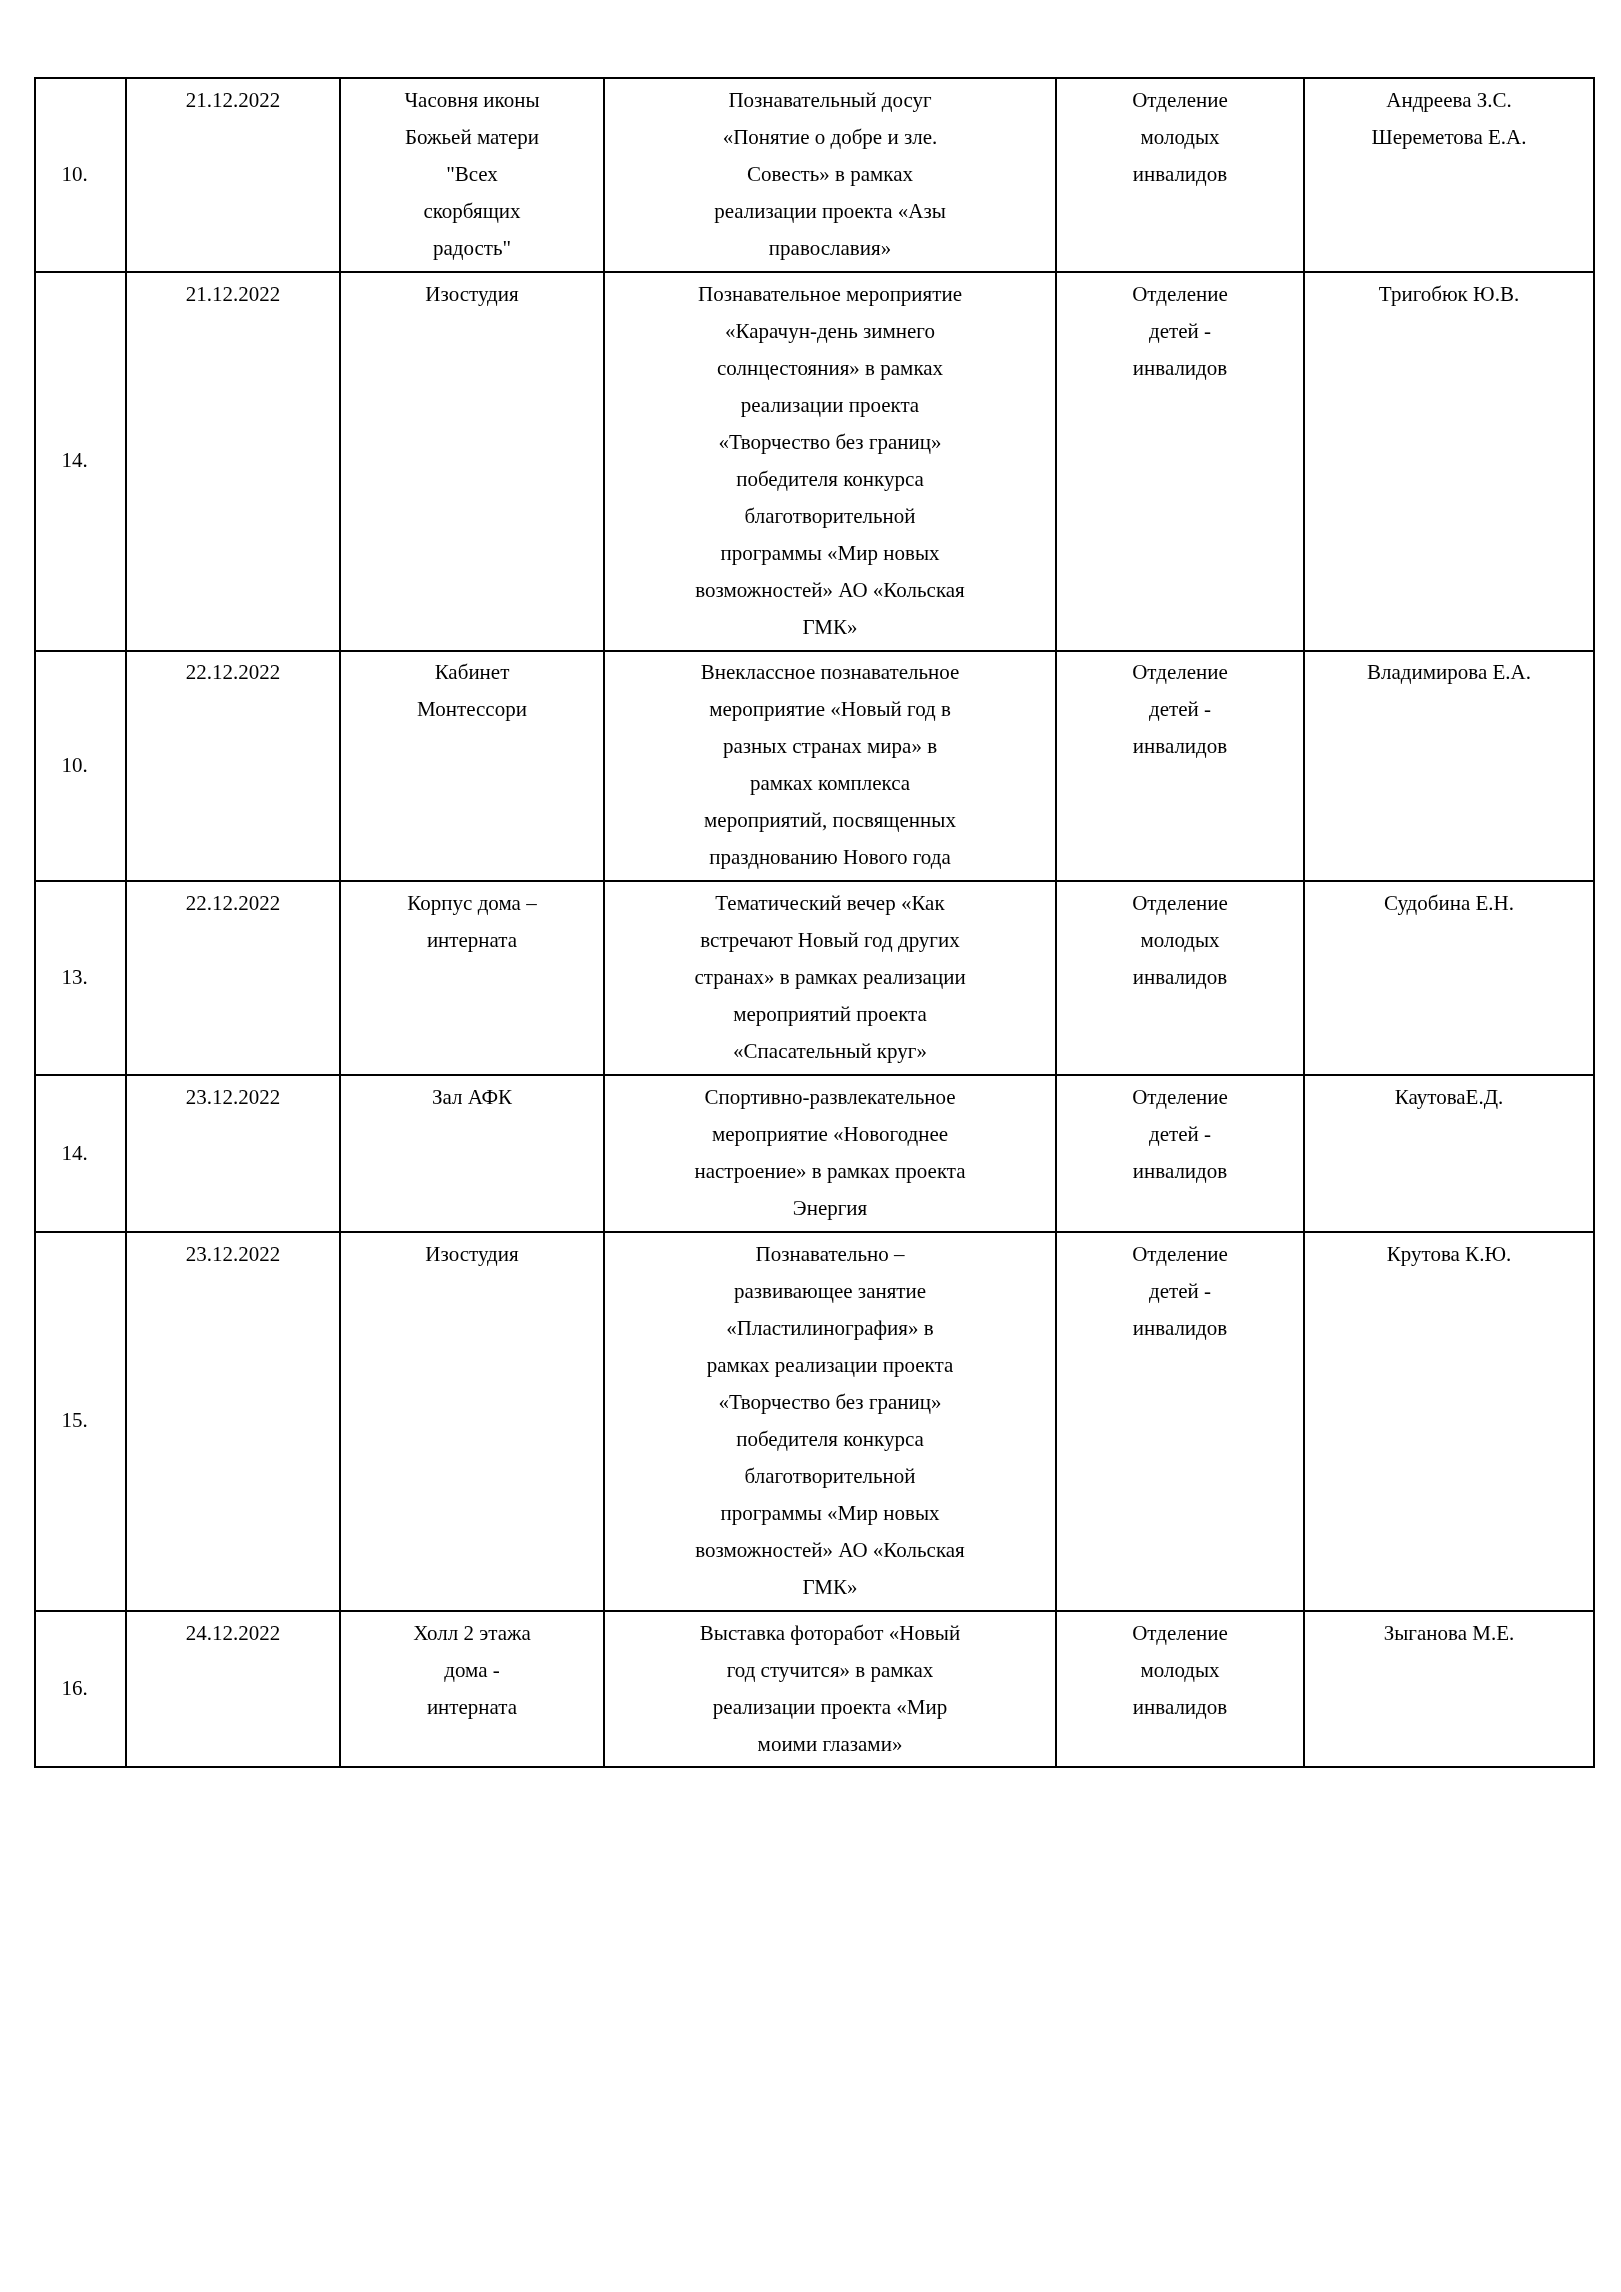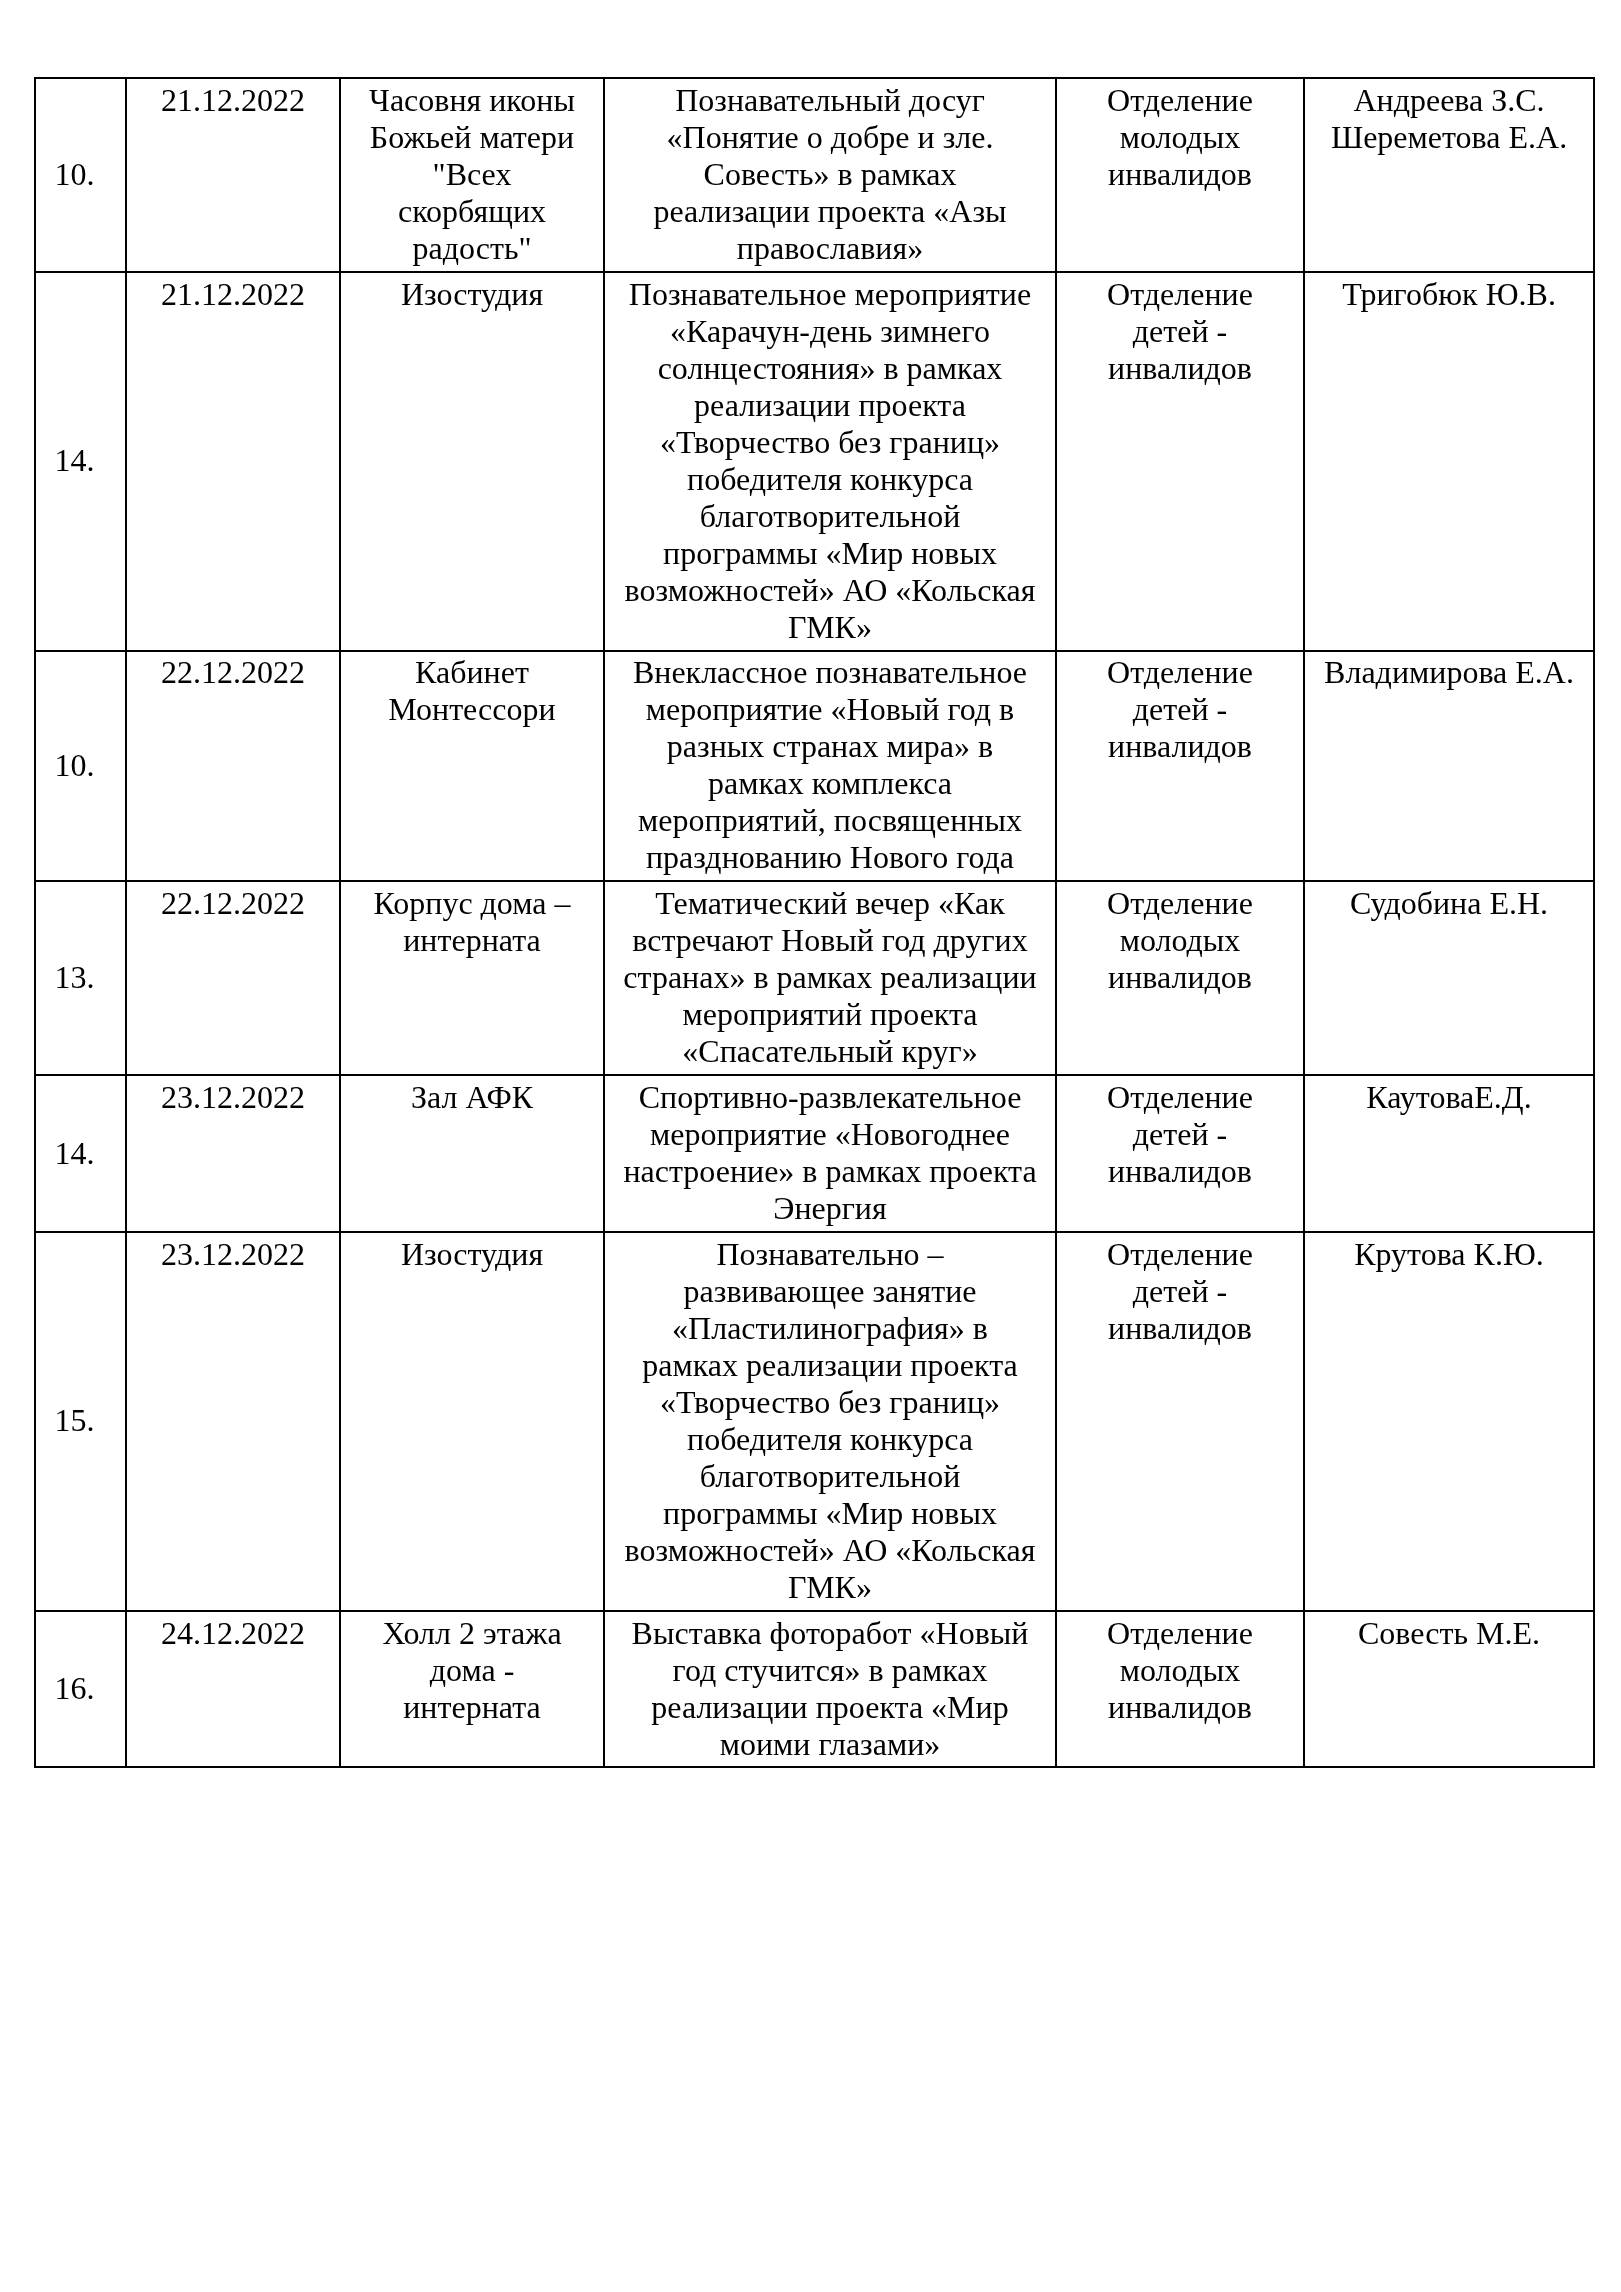--- a/index.html
+++ b/index.html
@@ -26,21 +26,21 @@
     top: 77px;
     width: 1558px;
     border-collapse: collapse;
     table-layout: fixed;
     border: 2.9px solid #000000;
   }
   table.events td {
     border: 2px solid #000000;
     vertical-align: top;
     text-align: center;
-    font-size: 32px;
+    font-size: 21px;
     line-height: 37px;
     padding: 2.9px 4.9px 3.9px 4.9px;
     white-space: pre-line;
     overflow: hidden;
   }
   table.events td.col-num {
     vertical-align: middle;
     padding-left: 2px;
     padding-right: 14px;
   }
@@ -166,18 +166,18 @@
     <td class="col-place">Холл 2 этажа
 дома -
 интерната</td>
     <td class="col-event">Выставка фоторабот «Новый
 год стучится» в рамках
 реализации проекта «Мир
 моими глазами»</td>
     <td class="col-dept">Отделение
 молодых
 инвалидов</td>
-    <td class="col-resp">Совесть М.Е.</td>
+    <td class="col-resp">Зыганова М.Е.</td>
   </tr>
       </tbody>
   </table>
 </div>
 
 
 </body></html>

